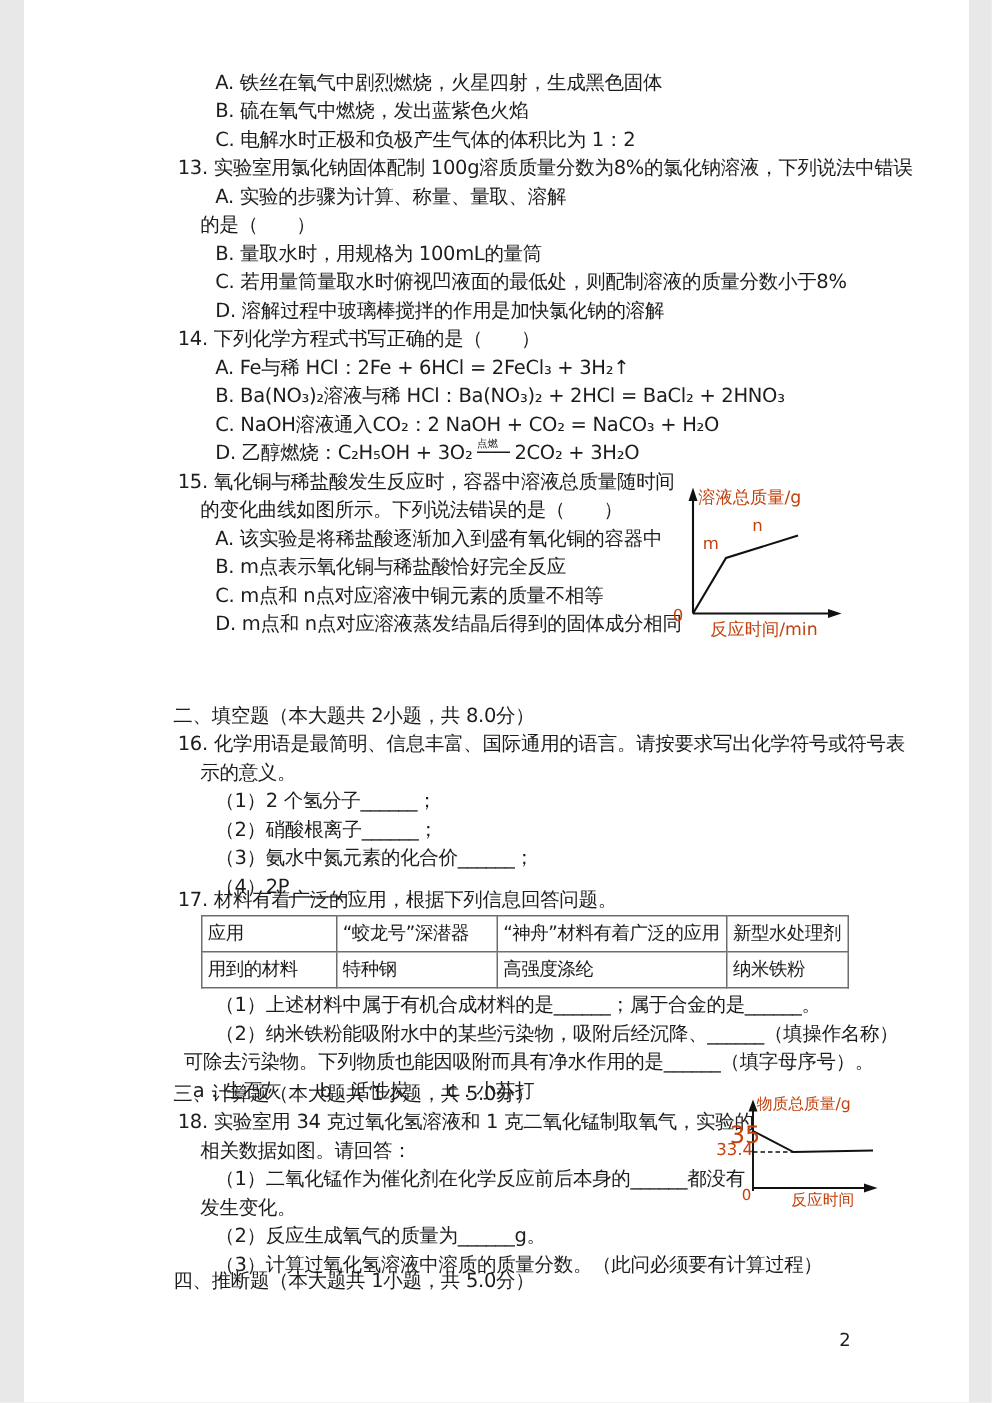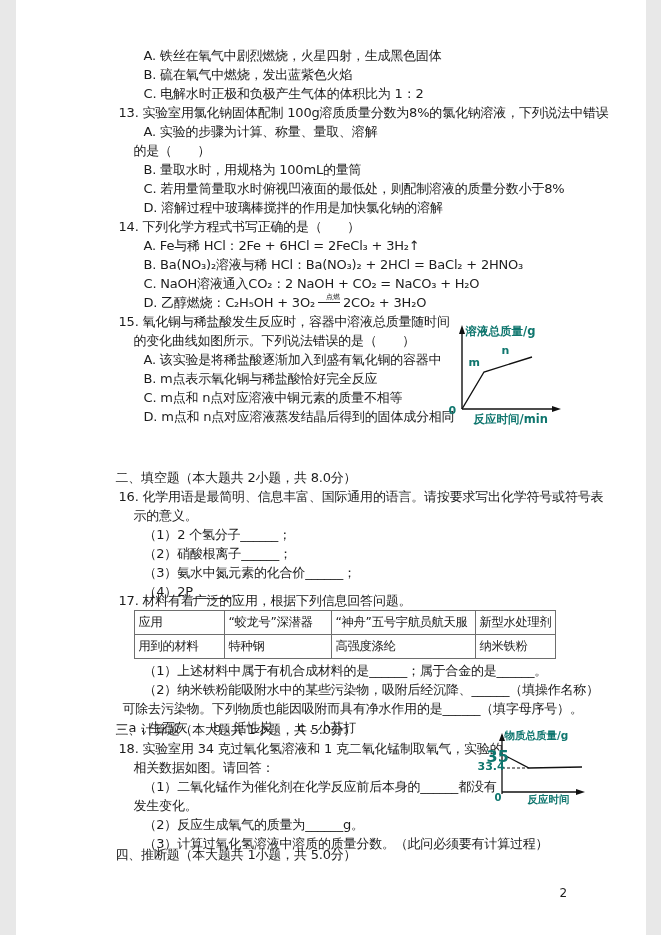--- a/index.html
+++ b/index.html
@@ -12,28 +12,28 @@
   .ln{line-height:19px;white-space:nowrap;letter-spacing:-0.2px;}
   .sec{padding-left:0;}
   .qn{padding-left:3px;}
   .cont{padding-left:18px;}
   .cont2{padding-left:7px;}
   .opt{padding-left:28px;}
   .subl{padding-left:13px;}
   
   .cond{display:inline-block;position:relative;width:22px;height:0;
     border-top:1.2px solid #1c1c1c;vertical-align:4px;margin:0 3px;}
-  .cond-txt{position:absolute;top:-10px;left:0;width:22px;text-align:right;
+  .cond-txt{position:absolute;top:-10px;left:0;width:22px;text-align:left;
     font-size:7px;line-height:8px;letter-spacing:0;}
   
   .tbl{border-collapse:collapse;margin:2px 0 2px 18px;table-layout:fixed;}
   .tbl td{border:1px solid #6e6e6e;height:19px;padding:2px 4px;
     font-size:12.3px;white-space:nowrap;overflow:hidden;letter-spacing:-0.3px;}
   
-  .chart{position:absolute;font-weight:bold;color:#0f766e;}
+  .chart{position:absolute;font-weight:normal;color:#c2410c;}
   .chart svg{position:absolute;left:0;top:0;}
   .chart span{position:absolute;white-space:nowrap;}
   #chart1{left:428px;top:320px;width:162px;height:120px;}
   .c1-ylab{left:22px;top:4px;font-size:11.5px;}
   .c1-xlab{left:30px;top:92px;font-size:11.5px;}
   .c1-origin{left:5px;top:84px;font-size:11px;}
   .c1-m{left:25px;top:36px;font-size:11px;}
   .c1-n{left:58px;top:24px;font-size:11px;}
   #chart2{left:456px;top:724px;width:132px;height:88px;}
   .c2-ylab{left:33px;top:5px;font-size:10.5px;}
@@ -107,21 +107,21 @@
       <colgroup>
           <col style="width:90px">
           <col style="width:107px">
           <col style="width:144px">
           <col style="width:80px">
         </colgroup>
       <tbody>
           <tr>
         <td>应用</td>
         <td>“蛟龙号”深潜器</td>
-        <td>“神舟”五号宇航员航天服</td>
+        <td>“神舟”材料有着广泛的应用</td>
         <td>新型水处理剂</td>
       </tr>
       <tr>
         <td>用到的材料</td>
         <td>特种钢</td>
         <td>高强度涤纶</td>
         <td>纳米铁粉</td>
       </tr>
     </tbody>
       </table>

